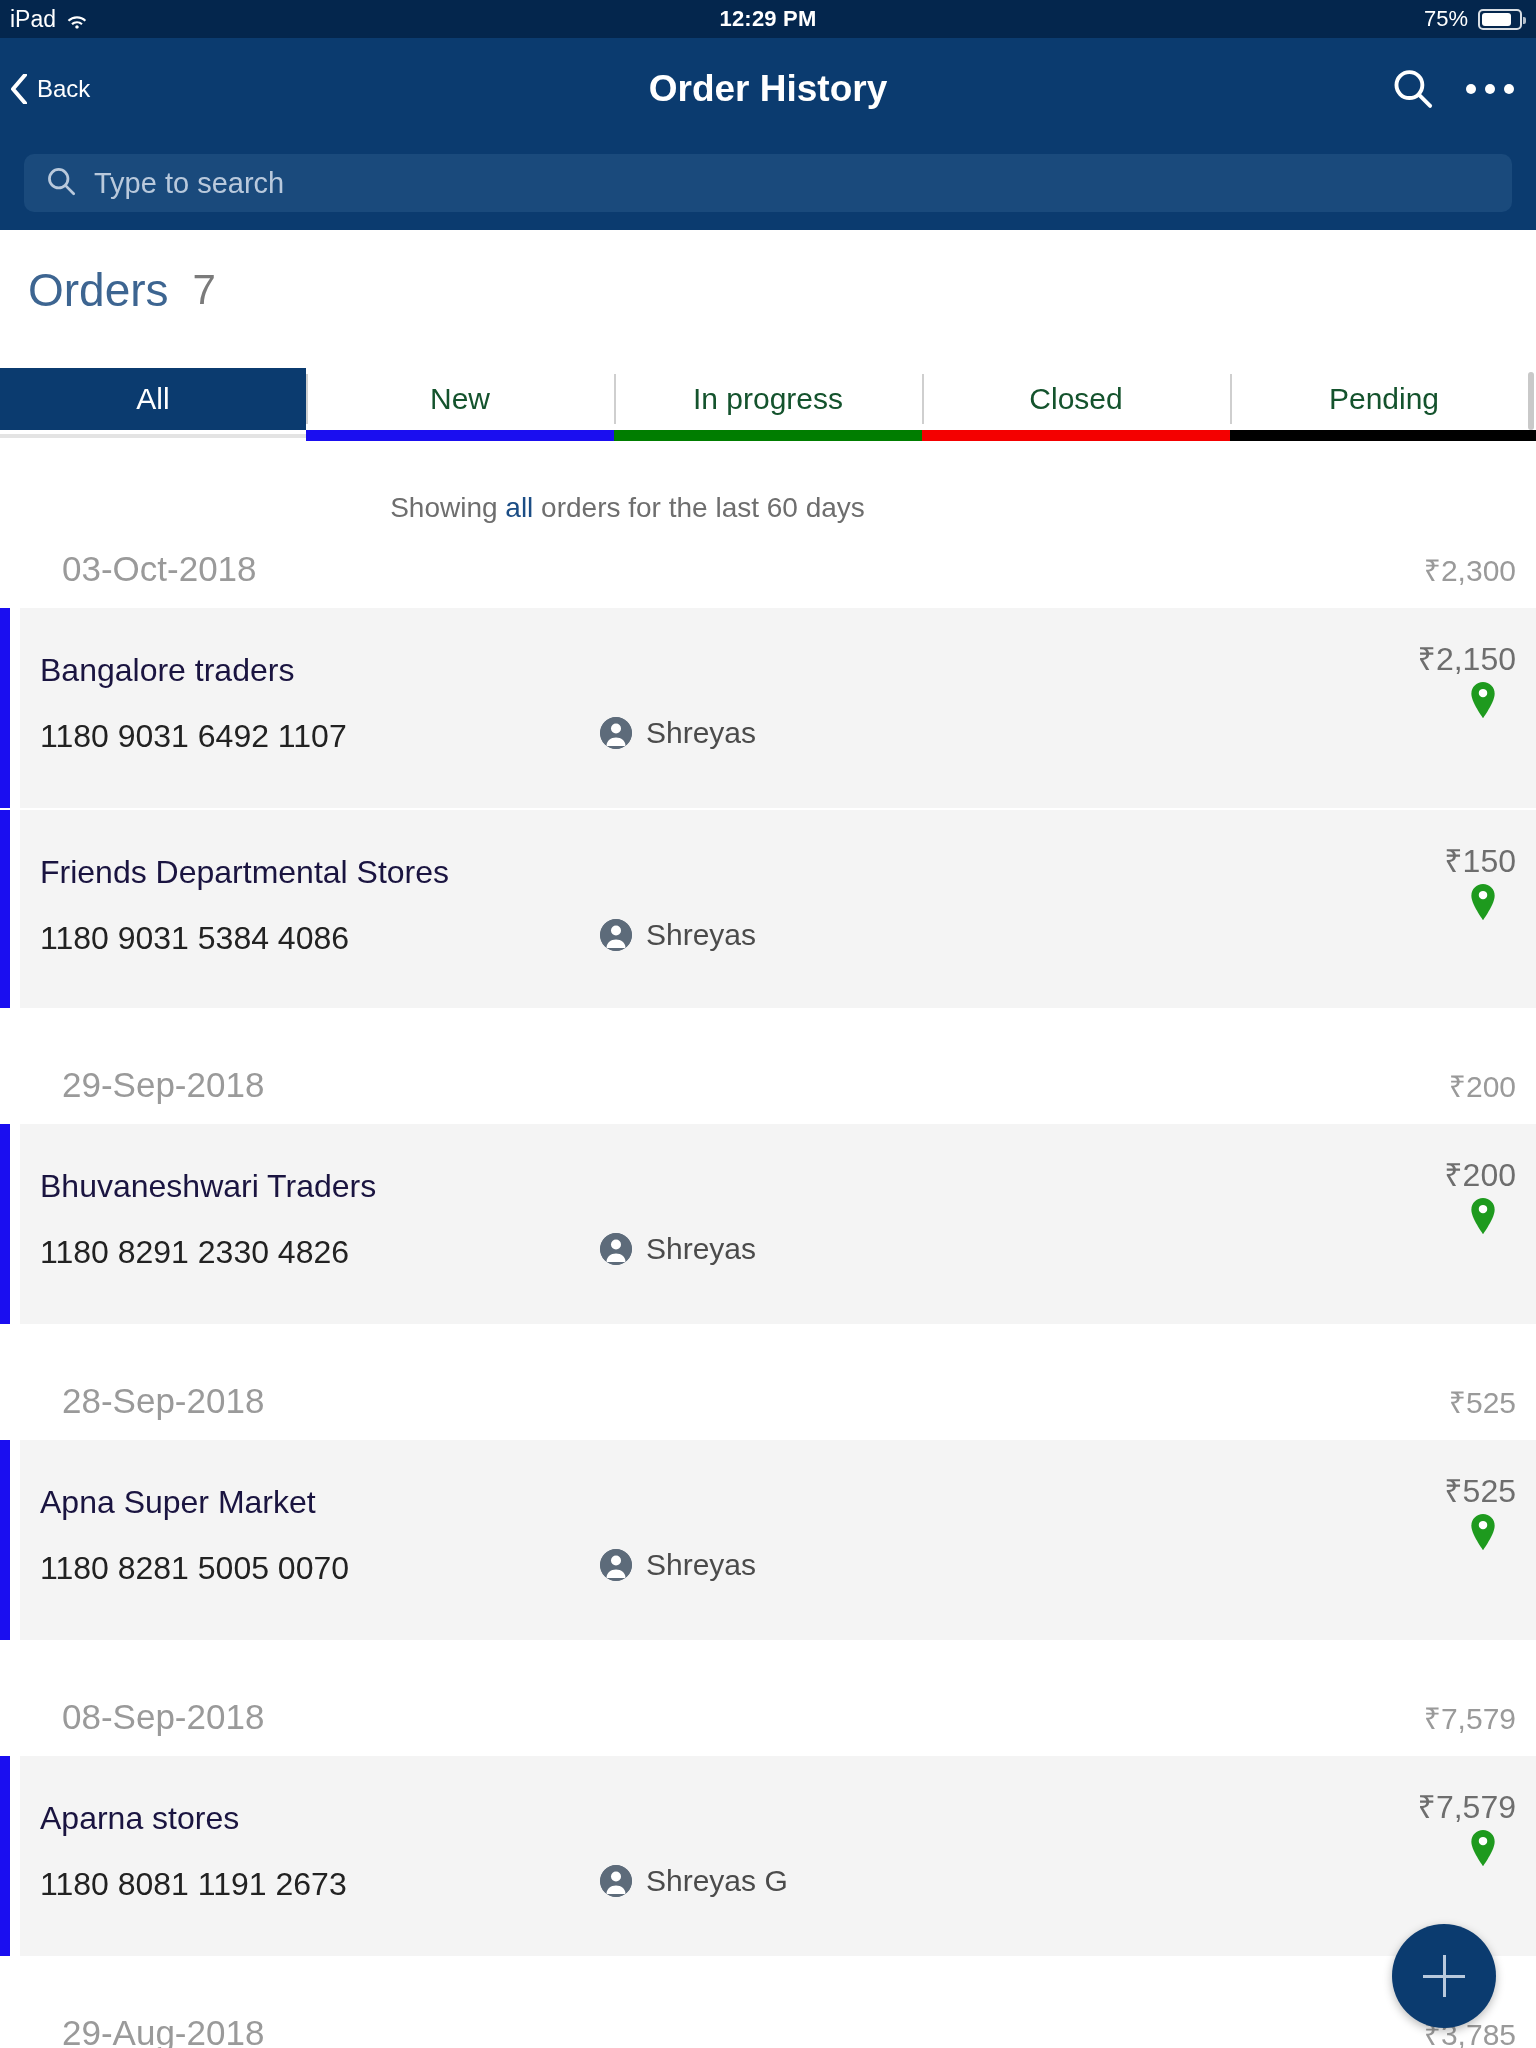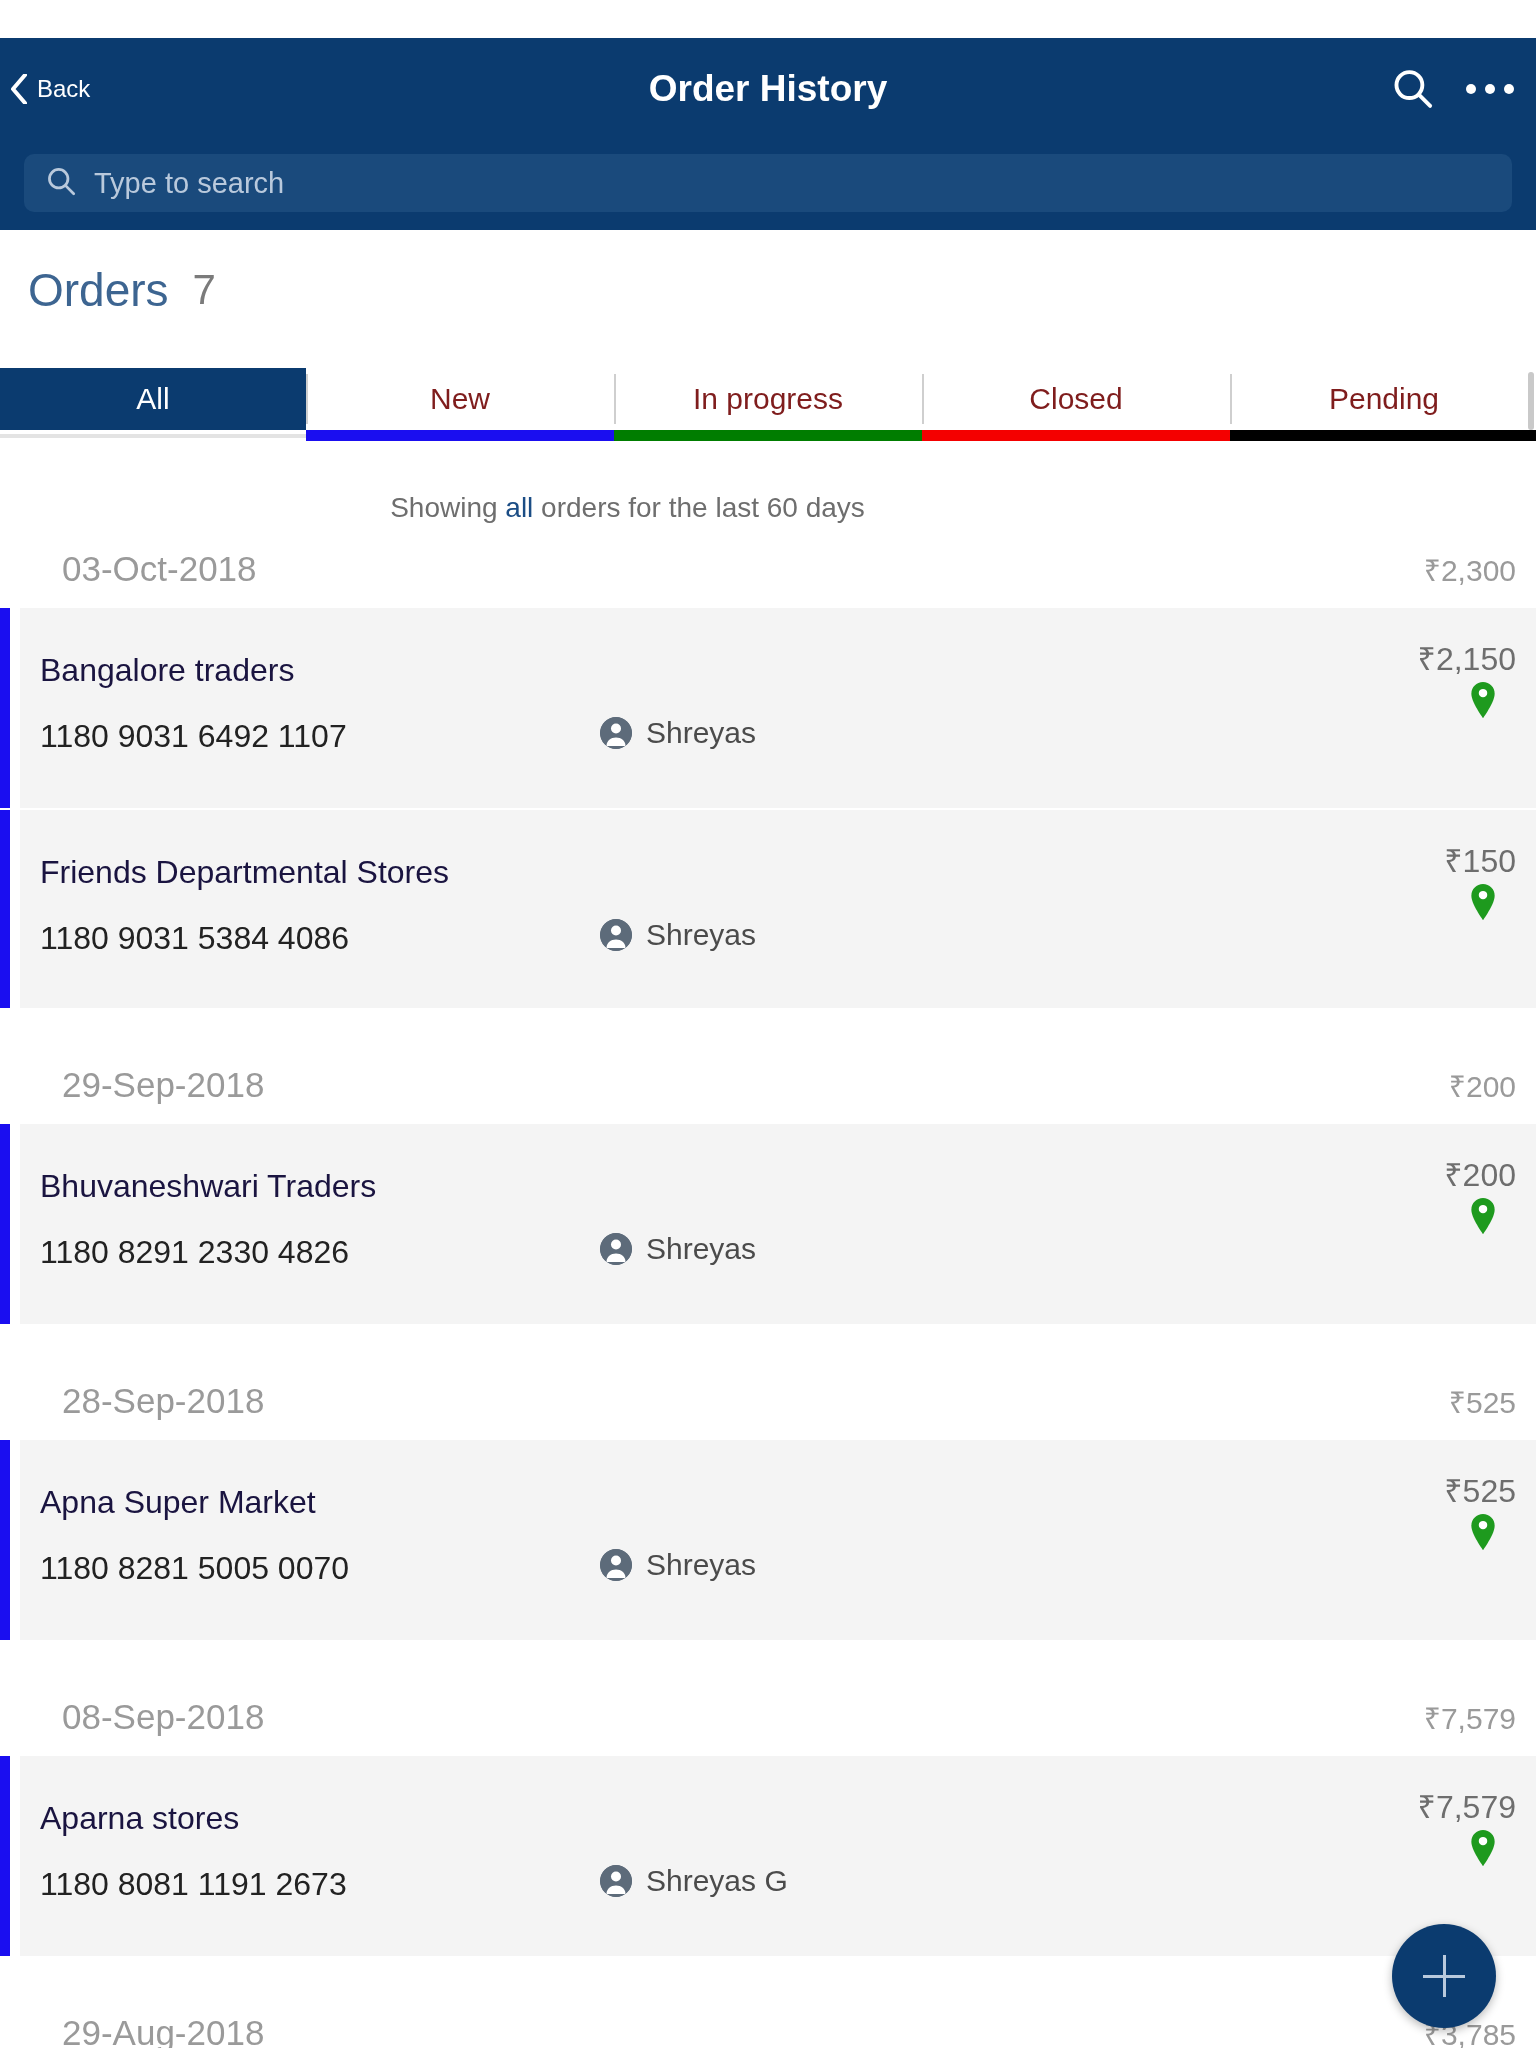--- a/index.html
+++ b/index.html
@@ -83,21 +83,21 @@
   .orders-head .cnt { color:#7b7b7b; font-size:42px; }
 
   
   .tabs {
     position:absolute; top:368px; left:0; width:1536px; height:62px;
     display:flex; background:#ffffff;
   }
   .tab {
     flex:0 0 308px; height:62px;
     display:flex; align-items:center; justify-content:center;
-    font-size:30px; color:#7f1d1d; cursor:pointer;
+    font-size:30px; color:#14532d; cursor:pointer;
     position:relative; background:#ffffff;
   }
   .tab.active { background:#0b3b6f; color:#ffffff; flex:0 0 306px; }
   .tab .vdiv {
     position:absolute; left:0; top:6px; bottom:6px; width:2px; background:#cfcfcf;
   }
   .tabrail {
     position:absolute; top:430px; left:0; width:1536px; height:12px;
     display:flex; background:#ffffff;
   }
@@ -179,20 +179,39 @@
     content:""; position:absolute; background:#b9c9dc;
   }
   .fab .plus::before { left:50%; top:0; width:3px; height:42px; margin-left:-1.5px; }
   .fab .plus::after  { top:50%; left:0; height:3px; width:42px; margin-top:-1.5px; }
 </style>
 </head>
 <body>
 
 <div id="app">
 
+  <div class="statusbar">
+    <div class="sb-left">
+      <span>iPad</span>
+      <span class="wifi">
+        <svg viewBox="0 0 24 18" width="24" height="18">
+          <path d="M12 15.6c.9 0 1.7-.8 1.7-1.7S12.9 12.2 12 12.2s-1.7.8-1.7 1.7.8 1.7 1.7 1.7z" fill="#fff"></path>
+          <path d="M12 8.2c-2.2 0-4.2.8-5.7 2.2l1.5 1.5A6.1 6.1 0 0 1 12 10.3c1.6 0 3.1.6 4.2 1.6l1.5-1.5A8.4 8.4 0 0 0 12 8.2z" fill="#fff"></path>
+          <path d="M12 3.3c-3.6 0-6.9 1.4-9.3 3.7l1.5 1.5A10.8 10.8 0 0 1 12 5.4c2.9 0 5.6 1.1 7.6 3.1l1.5-1.5A12.9 12.9 0 0 0 12 3.3z" fill="#fff"></path>
+        </svg>
+      </span>
+    </div>
+    <div class="sb-center">12:29 PM</div>
+    <div class="sb-right">
+      <span>75%</span>
+      <span class="battery">
+        <span class="battery-fill"></span>
+      </span>
+    </div>
+  </div>
 
   <div class="navbar">
     <div class="nav-back">
       <span class="chev">
         <svg viewBox="0 0 17 30" width="17" height="30">
           <path d="M15 1 3 15l12 14" stroke="#fff" stroke-width="4" fill="none" stroke-linecap="round" stroke-linejoin="round"></path>
         </svg>
       </span>
       <span>Back</span>
     </div>

